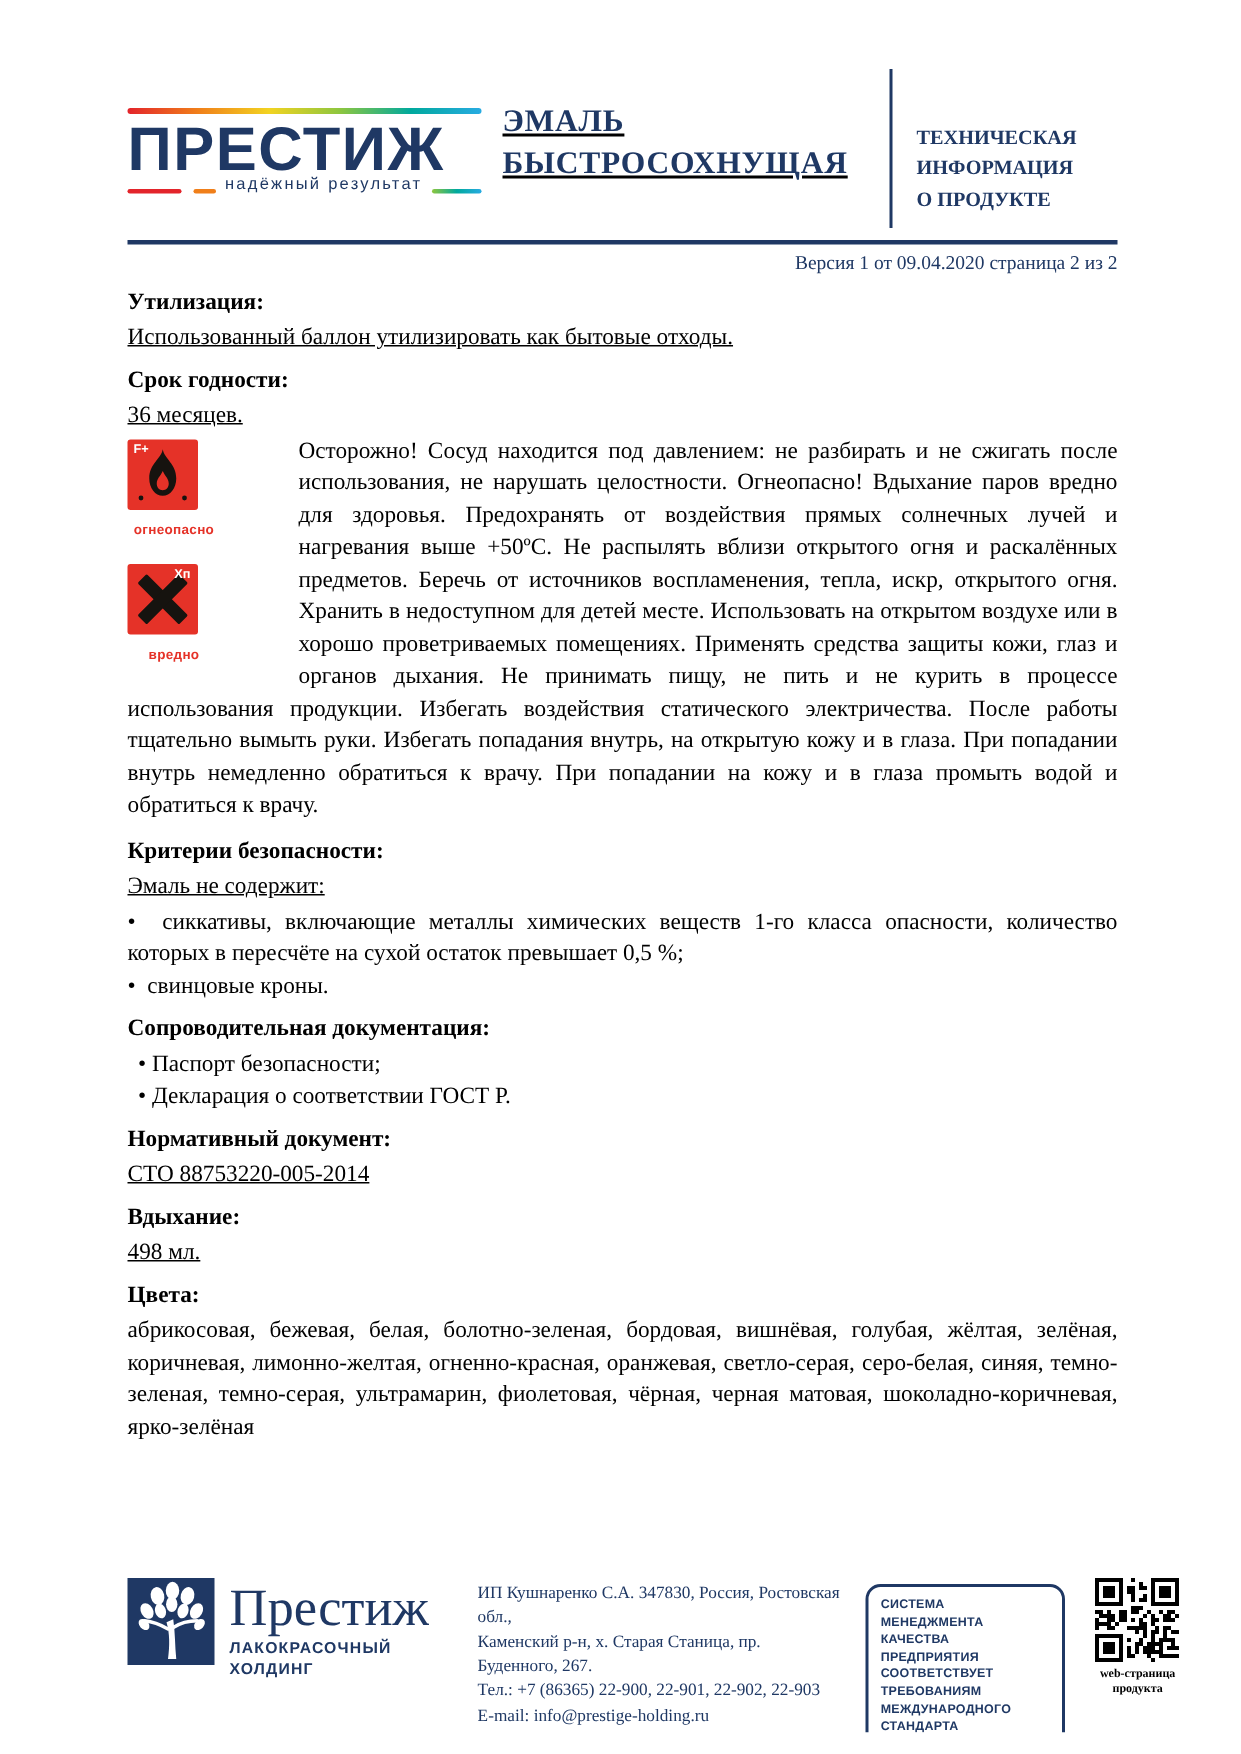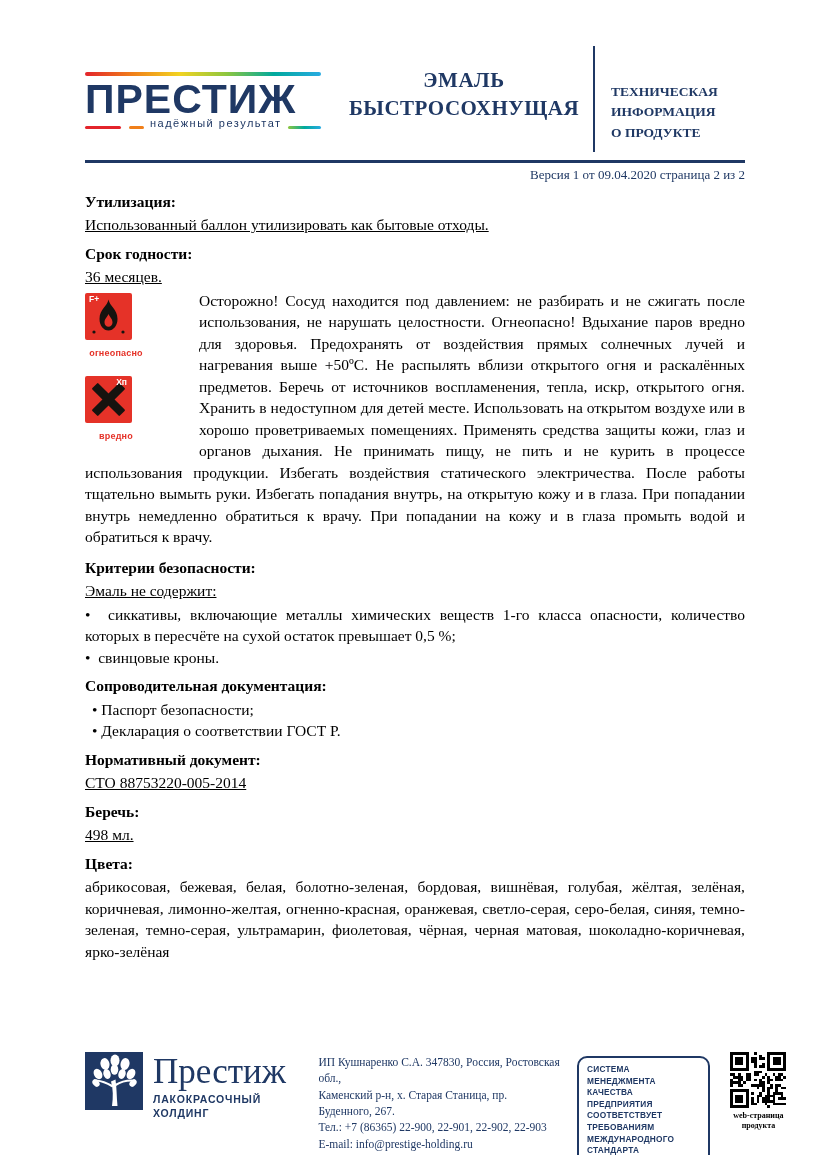--- a/index.html
+++ b/index.html
@@ -20,21 +20,21 @@
   .logo-word{font-family:"Liberation Sans",sans-serif;font-weight:bold;font-size:41px;
     line-height:1.05;color:var(--navy);letter-spacing:1px;margin-top:2px;}
   .logo-tagline-row{display:flex;align-items:flex-end;margin-top:-4px;width:236px;}
   .dash{height:3px;border-radius:2px;}
   .dash-red{width:36px;background:#e3242b;margin-right:8px;}
   .dash-orange{width:15px;background:#f07f1a;margin-right:6px;}
   .tagline{font-family:"Liberation Sans",sans-serif;font-size:11px;color:var(--navy);
     letter-spacing:1.5px;white-space:nowrap;}
   .dash-gradient{flex:1;margin-left:6px;background:linear-gradient(90deg,#8dc63f,#00a99d,#28abe2);}
 
-  .title-block{flex:1;text-align:center;padding-top:20px;}
+  .title-block{flex:1;padding-top:20px;text-decoration:underline;}
   .product-title{font-size:21px;font-weight:bold;color:var(--navy);line-height:1.35;
     white-space:pre-line;letter-spacing:.5px;}
   .doctype-block{width:152px;border-left:2.5px solid var(--navy);padding:36px 0 0 16px;
     font-size:13.5px;font-weight:bold;color:var(--navy);line-height:1.5;white-space:pre-line;
     min-height:106px;}
 
   .header-rule{height:2.5px;background:var(--navy);margin:8px 82px 0 85px;}
   .version{margin:4px 82px 0;text-align:right;font-size:13px;color:var(--navy);}
 
   
@@ -167,21 +167,21 @@
       <div class="bullet doc-bullet">Паспорт безопасности;</div>
       <div class="bullet doc-bullet">Декларация о соответствии ГОСТ Р.</div>
     </section>
 
     <section>
       <h2>Нормативный документ:</h2>
       <p class="plain">СТО 88753220-005-2014</p>
     </section>
 
     <section>
-      <h2>Беречь:</h2>
+      <h2>Вдыхание:</h2>
       <p class="plain">498 мл.</p>
     </section>
 
     <section>
       <h2>Цвета:</h2>
       <p>абрикосовая, бежевая, белая, болотно-зеленая, бордовая, вишнёвая, голубая, жёлтая, зелёная, коричневая, лимонно-желтая, огненно-красная, оранжевая, светло-серая, серо-белая, синяя, темно-зеленая, темно-серая, ультрамарин, фиолетовая, чёрная, черная матовая, шоколадно-коричневая, ярко-зелёная</p>
     </section>
   </main>
 
   <footer class="footer">

